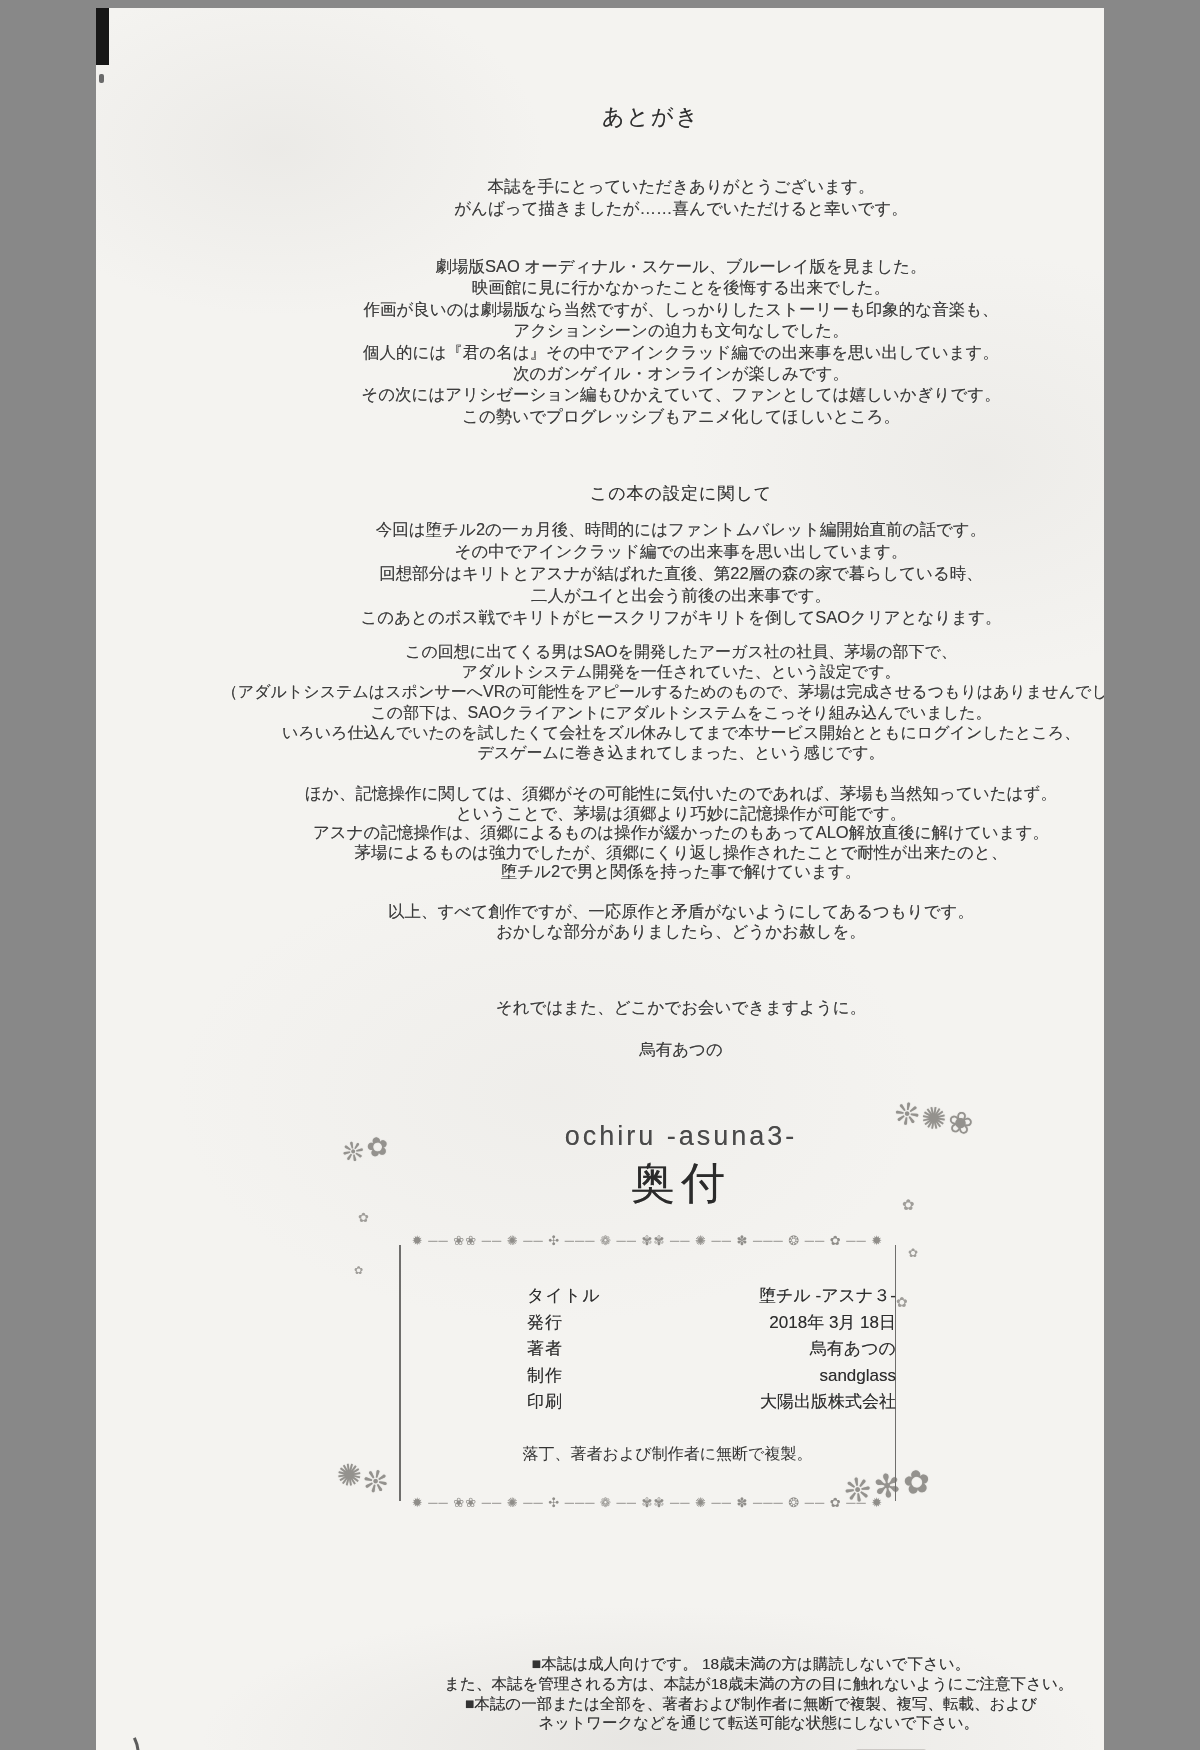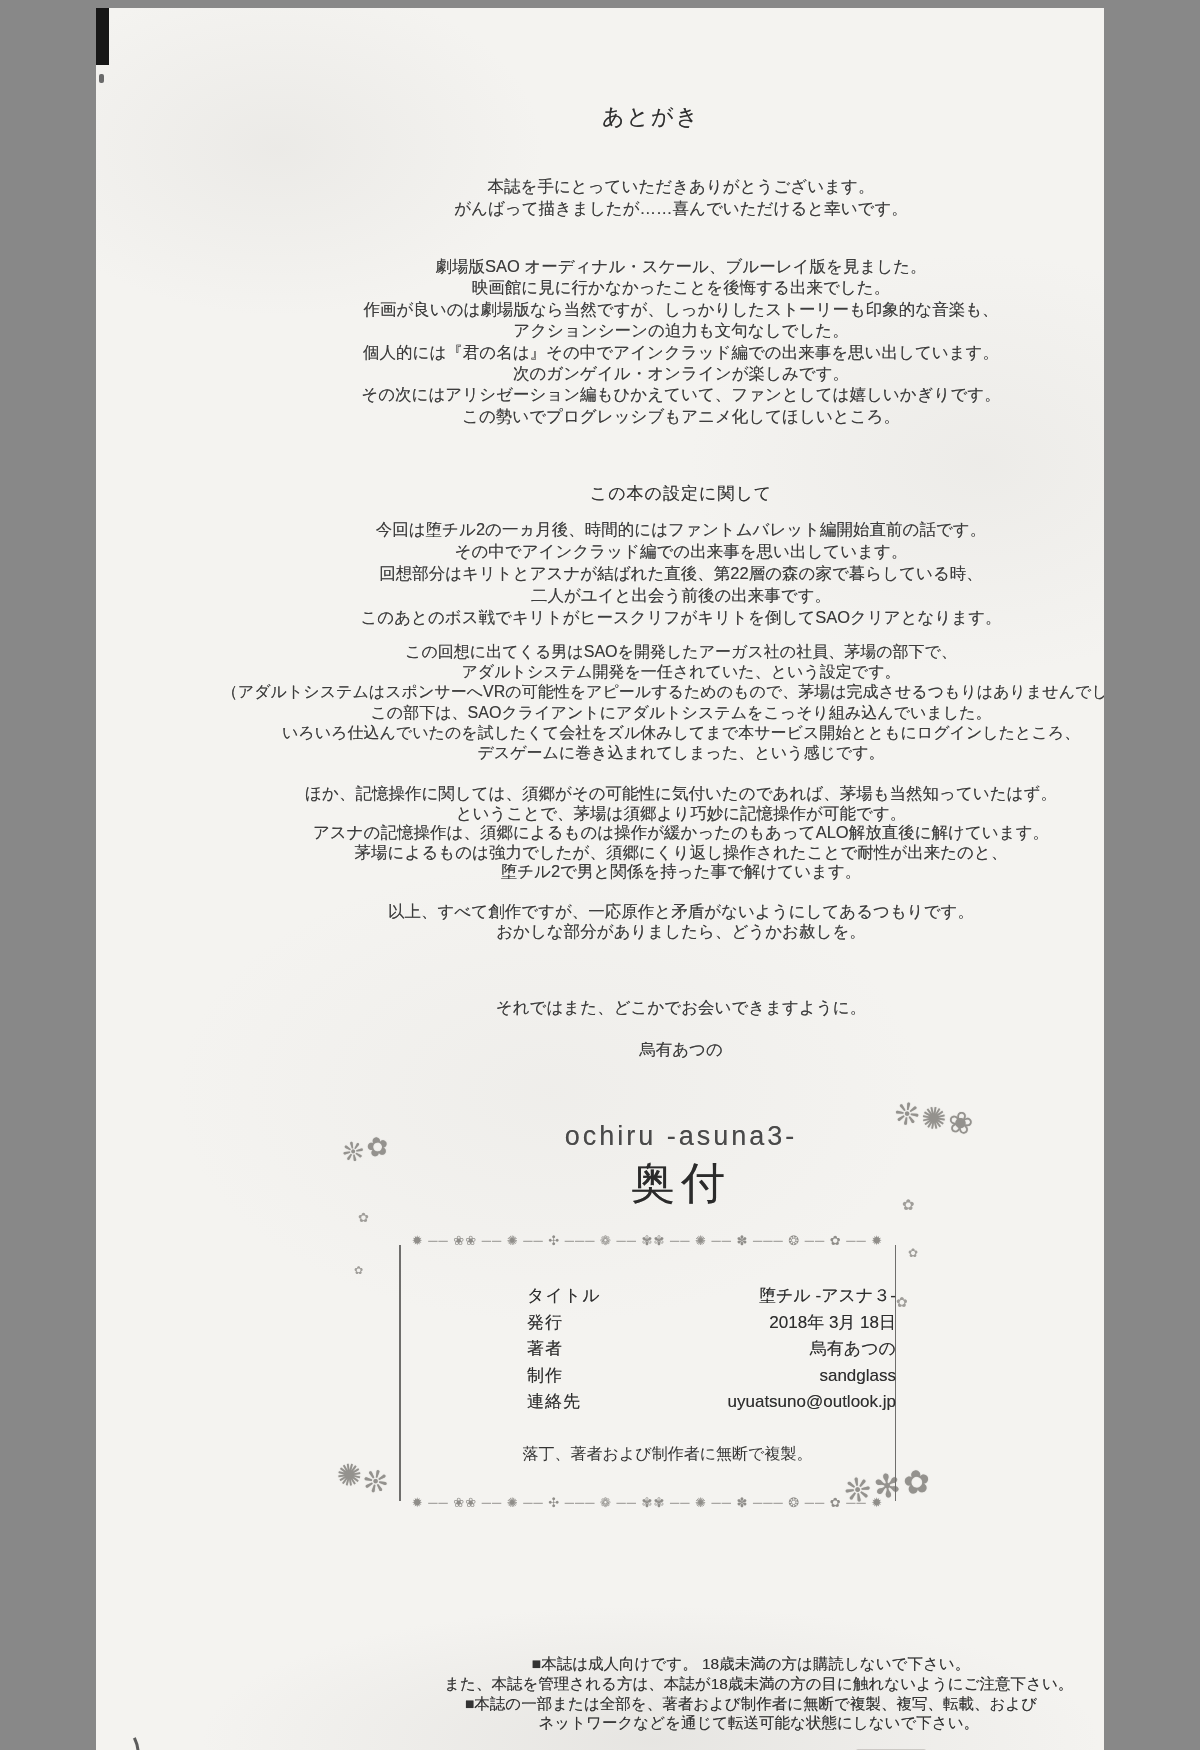--- a/index.html
+++ b/index.html
@@ -167,22 +167,22 @@
       </div>
       <div class="crow">
         <span class="lbl">著者</span>
         <span class="val">烏有あつの</span>
       </div>
       <div class="crow">
         <span class="lbl">制作</span>
         <span class="val">sandglass</span>
       </div>
       <div class="crow">
-        <span class="lbl">連絡先</span>
-        <span class="val">uyuatsuno@outlook.jp</span>
+        <span class="lbl">印刷</span>
+        <span class="val">大陽出版株式会社</span>
       </div>
     </div>
 
     <div class="colonote">落丁、著者および制作者に無断で複製。</div>
   </div>
 
   <div class="notice">■本誌は成人向けです。 18歳未満の方は購読しないで下さい。
 　また、本誌を管理される方は、本誌が18歳未満の方の目に触れないようにご注意下さい。
 ■本誌の一部または全部を、著者および制作者に無断で複製、複写、転載、および
 　ネットワークなどを通じて転送可能な状態にしないで下さい。</div>

